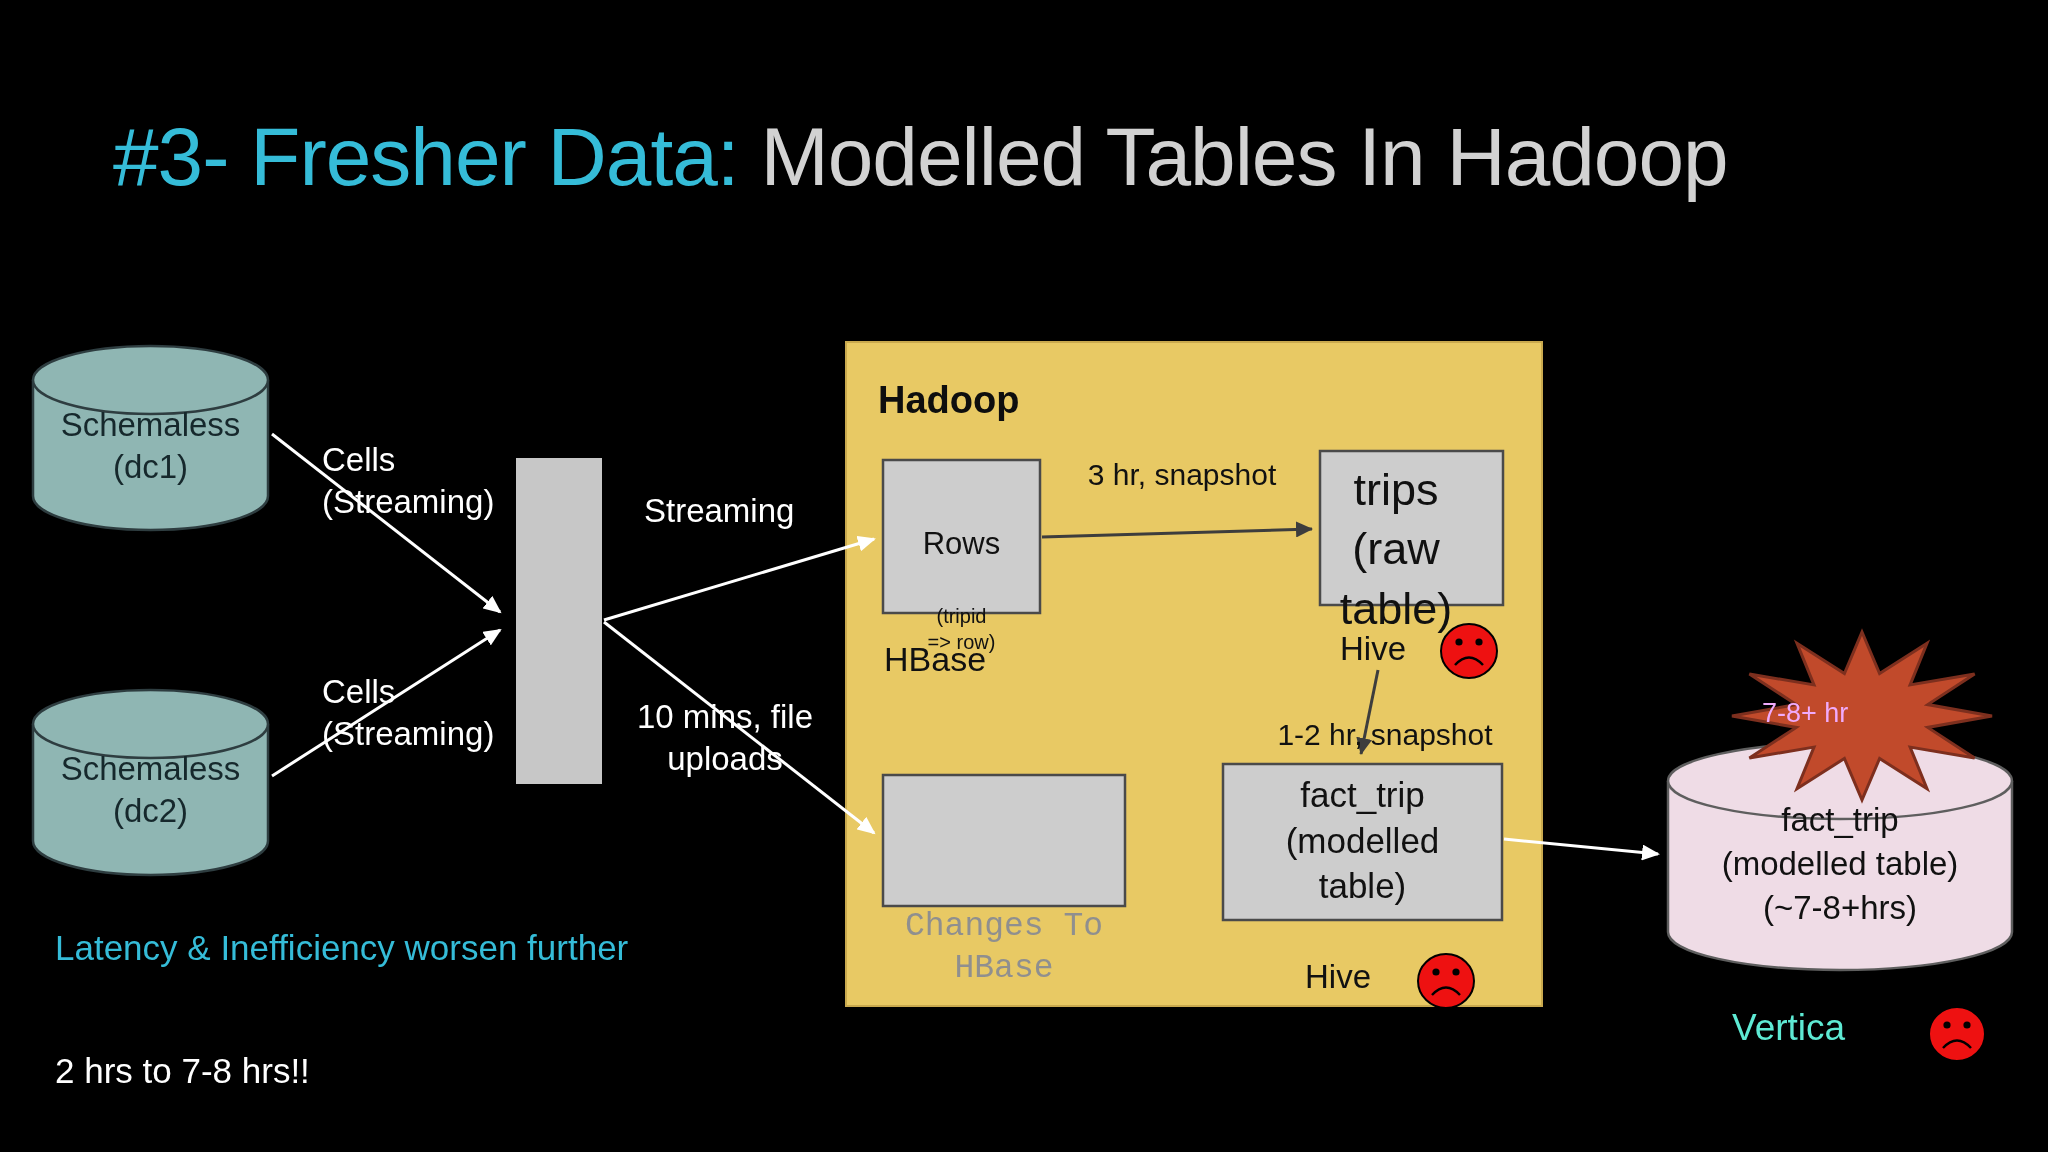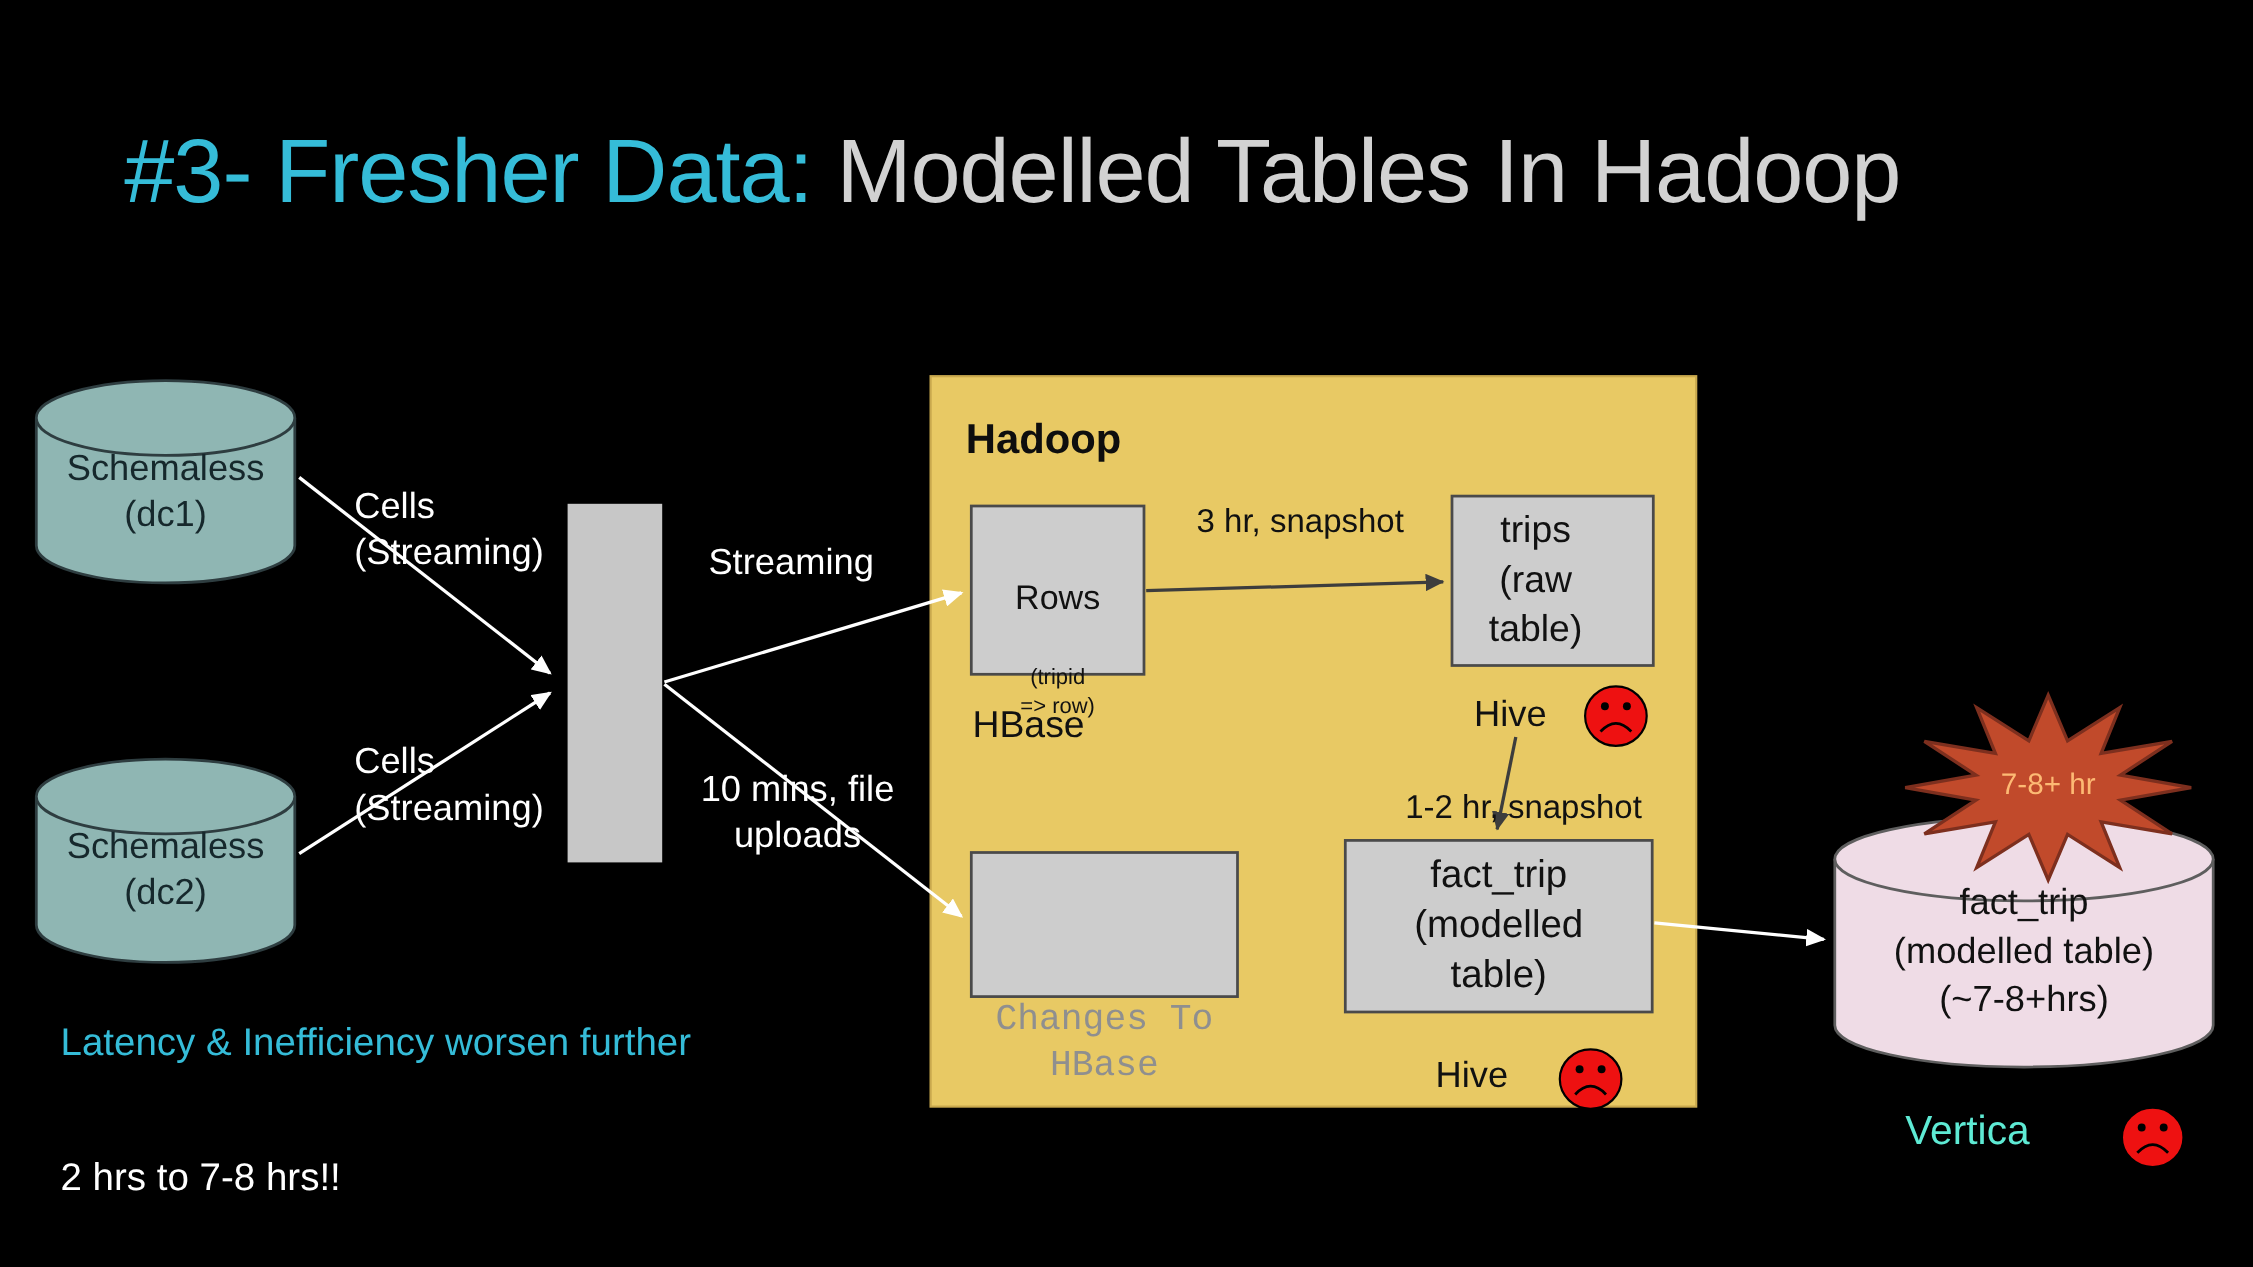--- a/index.html
+++ b/index.html
@@ -26,29 +26,29 @@
   #lbl-dc2{left:33px;top:748px;width:235px;text-align:center;font-size:33px;color:#16282C;}
   #lbl-cells1{left:322px;top:439px;font-size:33px;color:#fff;}
   #lbl-cells2{left:322px;top:671px;font-size:33px;color:#fff;}
   #lbl-streaming{left:644px;top:490px;font-size:33px;color:#fff;}
   #lbl-tenmins{left:575px;top:696px;width:300px;text-align:center;font-size:33px;color:#fff;}
   #lbl-streamific{left:449px;top:827px;width:220px;text-align:center;font-size:38px;color:#fff;}
   #lbl-hadoop{left:878px;top:376px;font-size:38px;font-weight:bold;color:#0E0E0E;}
   #lbl-rows{left:883px;top:484px;width:157px;text-align:center;color:var(--text_dark);font-size:31px;}
   #lbl-rows .sub{font-size:20px;line-height:1.3;}
   #lbl-sixhr{left:1042px;top:456px;width:280px;text-align:center;font-size:30px;color:var(--text_dark);}
-  #lbl-trips{left:1320px;top:460px;width:152px;text-align:center;font-size:34px;line-height:1.32;color:var(--text_dark);}
+  #lbl-trips{left:1320px;top:460px;width:152px;text-align:center;font-size:45px;line-height:1.32;color:var(--text_dark);}
   #lbl-hbase{left:884px;top:638px;font-size:34px;color:var(--text_dark);}
   #lbl-hivetop{left:1340px;top:628px;font-size:33px;color:var(--text_dark);}
   #lbl-onetwohr{left:1235px;top:716px;width:300px;text-align:center;font-size:30px;color:var(--text_dark);}
   #lbl-facttrip{left:1223px;top:772px;width:279px;text-align:center;font-size:35px;line-height:1.3;color:var(--text_dark);}
   #lbl-hivebottom{left:1305px;top:956px;font-size:33px;color:var(--text_dark);}
   #lbl-newupd{left:883px;top:806px;width:242px;text-align:center;font-size:27px;line-height:1.3;color:var(--muted);}
   #lbl-changes{left:884px;top:906px;width:240px;text-align:center;font-size:33px;line-height:1.27;color:var(--muted2);font-family:Liberation Mono, monospace;}
-  #lbl-burst{left:1762px;top:696px;width:200px;text-align:center;font-size:27px;color:#fdba74;}
+  #lbl-burst{left:1762px;top:696px;width:200px;text-align:left;font-size:27px;color:#f0abfc;}
   #lbl-verticacyl{left:1678px;top:798px;width:324px;text-align:center;font-size:33px;line-height:1.33;color:var(--text_dark);}
   #lbl-vertica{left:1732px;top:1004px;font-size:37px;color:#5eead4;}
   #lbl-latency{left:55px;top:926px;font-size:35px;color:var(--accent);}
   #lbl-notes{left:55px;top:1002px;font-size:35px;line-height:1.31;color:#fff;}
 </style>
 </head>
 <body>
 
 <div class="slide">
 

